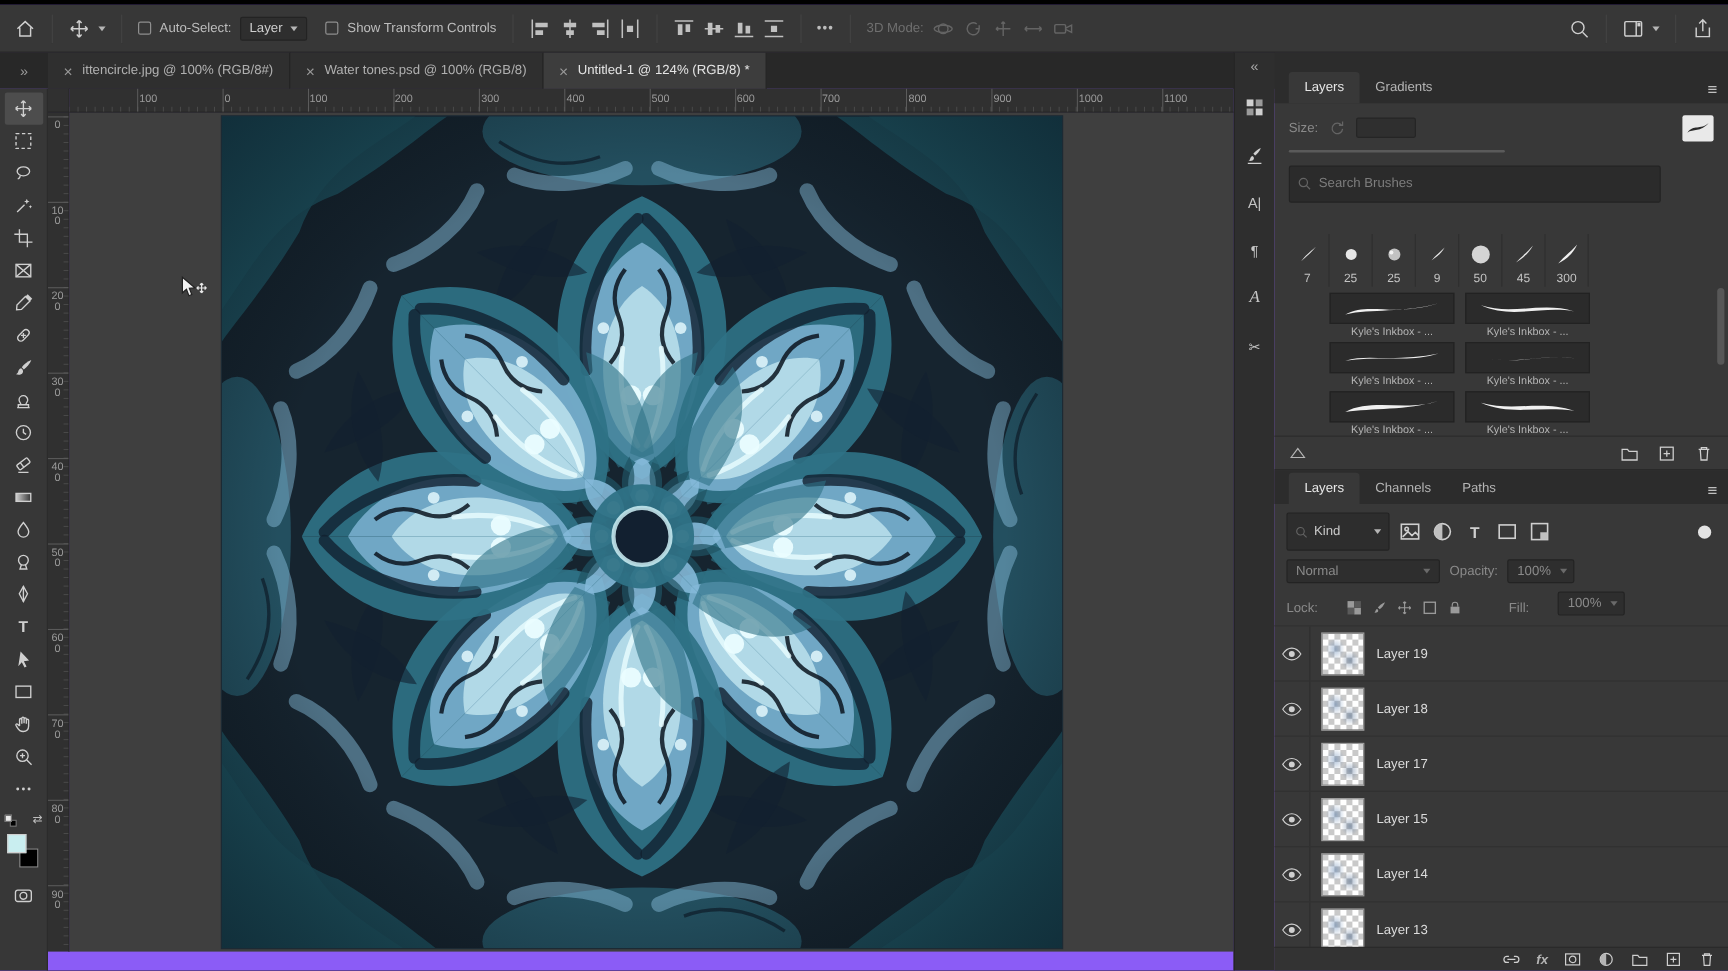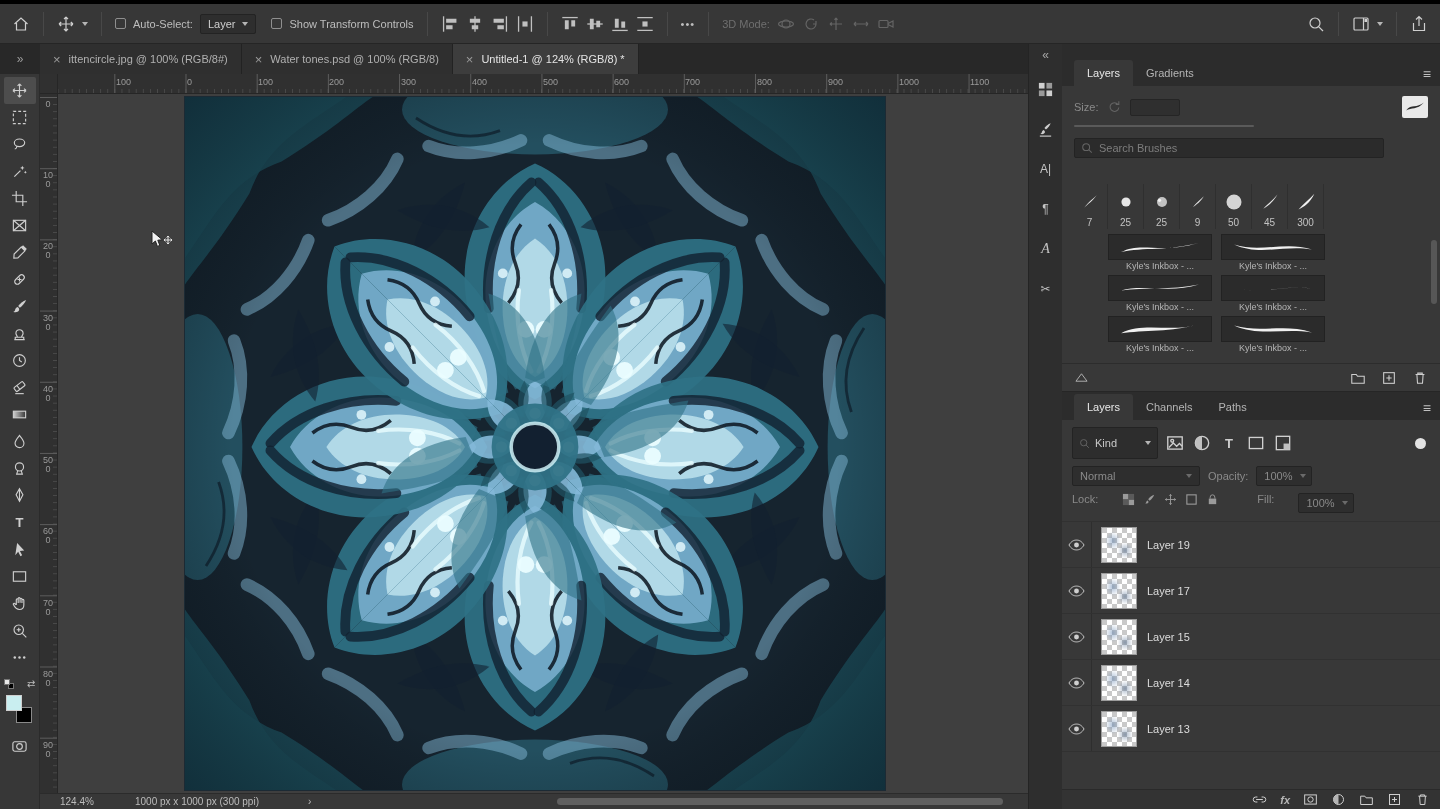--- a/index.html
+++ b/index.html
@@ -71,21 +71,21 @@
 .ptab{height:26px;display:flex;align-items:center;padding:0 13px;color:#b5b5b5}
 .ptab.active{background:#383838;color:#e8e8e8;border-radius:3px 3px 0 0}
 .pmenu{position:absolute;right:9px;bottom:5px;color:#c0c0c0;font-size:14px;line-height:1}
 .brushes{height:348px;display:flex;flex-direction:column;border-bottom:1px solid #262626;position:relative}
 .brushes .ptabs{height:42px;padding-top:14px}
 .size-row{margin:10px 12px 0;display:flex;align-items:center;gap:9px}
 .dislbl{color:#8a8a8a}
 .numbox{width:50px;height:17px;background:#2f2f2f;border:1px solid #252525;border-radius:2px}
 .previewbtn{width:26px;height:22px;background:#e9e9e9;border-radius:2px;margin-left:auto;display:flex;align-items:center;justify-content:center}
 .slider-row{margin:7px 12px 0;width:180px;height:2px;background:#5a5a5a;border-radius:1px}
-.search-row{margin:11px 56px 18px 12px;height:20px;background:#2b2b2b;border:1px solid #232323;border-radius:2px;display:flex;align-items:center;gap:6px;padding:0 6px}
+.search-row{margin:11px 56px 18px 12px;height:32px;background:#2b2b2b;border:1px solid #232323;border-radius:2px;display:flex;align-items:center;gap:6px;padding:0 6px}
 .search-row input{flex:1;background:transparent;border:none;outline:none;color:#9a9a9a;font-size:11px;font-family:"Liberation Sans",sans-serif}
 .search-row input::placeholder{color:#7d7d7d}
 .presets-row{margin:8px 0 0 10px;display:flex;height:45px}
 .pcell{width:36px;display:flex;flex-direction:column;align-items:center;justify-content:flex-end;border-right:1px solid #2f2f2f;padding-bottom:1px}
 .pcell .glyph{height:26px;display:flex;align-items:center;justify-content:center}
 .pcell .num{font-size:10px;color:#c3c3c3;margin-top:2px}
 .group-row{margin:7px 0 0 36px;height:18px;background:#333;border:1px solid #2a2a2a;display:flex;align-items:center;gap:6px;padding:0 6px;color:#cfcfcf}
 .chev-open{width:0;height:0;border-left:4px solid transparent;border-right:4px solid transparent;border-top:5px solid #b5b5b5}
 .folderglyph svg{width:13px;height:11px}
 .bgrid{margin:5px 0 0 46px;display:grid;grid-template-columns:104px 104px;gap:4px 9px}
@@ -100,21 +100,21 @@
 .layers{height:417px;display:flex;flex-direction:column;position:relative}
 .layers .ptabs{height:28px}
 .filter-row{margin:7px 10px 0;display:flex;align-items:center;gap:7px}
 .kindpill{height:32px;background:#2d2d2d;border:1px solid #232323;border-radius:2px;display:flex;align-items:center;gap:5px;padding:0 6px;width:86px}
 .fbtn{width:20px;height:20px;display:flex;align-items:center;justify-content:center}
 .toggle-dot{width:11px;height:11px;border-radius:50%;background:#e3e3e3;margin-left:auto;margin-right:4px}
 .blend-row{margin:7px 10px 0;display:flex;align-items:center;gap:8px}
 .dd.dis{color:#8a8a8a}
 .blendbox{width:128px;justify-content:space-between}
 .opbox{width:56px;justify-content:space-between}
-.lock-row{margin:7px 10px 0;display:flex;align-items:flex-start;gap:24px}
+.lock-row{margin:7px 10px 0;display:flex;align-items:flex-end;gap:24px}
 .lockicons{display:flex;gap:8px;align-items:center}
 .lockicons svg{width:13px;height:13px}
 .llist{flex:1;margin-top:8px;overflow:hidden;border-top:1px solid #313131}
 .lrow{height:46px;display:flex;align-items:center;border-bottom:1px solid #313131}
 .eyecell{width:30px;height:100%;display:flex;align-items:center;justify-content:center;border-right:1px solid #2e2e2e}
 .eyecell svg{width:17px;height:12px}
 .thumb{position:relative;width:36px;height:36px;margin-left:9px;border:1px solid #9c9c9c;background:repeating-conic-gradient(#ffffff 0 25%,#c9c9c9 0 50%);background-size:10px 10px;flex:none}
 .thumb .scrib{position:absolute;inset:0;background:radial-gradient(closest-side at 32% 38%,rgba(80,120,170,.45),transparent 72%),radial-gradient(closest-side at 68% 66%,rgba(45,80,125,.4),transparent 70%)}
 .lname{margin-left:10px;color:#dcdcdc}
 .lbar{height:20px;border-top:1px solid #2a2a2a;background:#333;display:flex;align-items:center;justify-content:flex-end;gap:13px;padding:0 10px}
@@ -808,56 +808,68 @@
         <div class="lrow">
           <div class="eyecell">
               <svg viewBox="0 0 18 12">
                 <path d="M1 6C3.5 2 6 .8 9 .8S14.5 2 17 6c-2.5 4-5 5.2-8 5.2S3.5 10 1 6z" fill="none" stroke="#cfcfcf"></path>
                 <circle cx="9" cy="6" r="2.6" fill="#cfcfcf"></circle>
               </svg>
             </div>
           <div class="thumb">
               <div class="scrib"></div>
             </div>
-          <span class="lname">Layer 17</span>
+          <span class="lname">Layer 18</span>
         </div>
         <div class="lrow">
           <div class="eyecell">
               <svg viewBox="0 0 18 12">
                 <path d="M1 6C3.5 2 6 .8 9 .8S14.5 2 17 6c-2.5 4-5 5.2-8 5.2S3.5 10 1 6z" fill="none" stroke="#cfcfcf"></path>
                 <circle cx="9" cy="6" r="2.6" fill="#cfcfcf"></circle>
               </svg>
             </div>
           <div class="thumb">
               <div class="scrib"></div>
             </div>
-          <span class="lname">Layer 15</span>
+          <span class="lname">Layer 17</span>
         </div>
         <div class="lrow">
           <div class="eyecell">
               <svg viewBox="0 0 18 12">
                 <path d="M1 6C3.5 2 6 .8 9 .8S14.5 2 17 6c-2.5 4-5 5.2-8 5.2S3.5 10 1 6z" fill="none" stroke="#cfcfcf"></path>
                 <circle cx="9" cy="6" r="2.6" fill="#cfcfcf"></circle>
               </svg>
             </div>
           <div class="thumb">
               <div class="scrib"></div>
             </div>
-          <span class="lname">Layer 14</span>
+          <span class="lname">Layer 15</span>
         </div>
         <div class="lrow">
           <div class="eyecell">
               <svg viewBox="0 0 18 12">
                 <path d="M1 6C3.5 2 6 .8 9 .8S14.5 2 17 6c-2.5 4-5 5.2-8 5.2S3.5 10 1 6z" fill="none" stroke="#cfcfcf"></path>
                 <circle cx="9" cy="6" r="2.6" fill="#cfcfcf"></circle>
               </svg>
             </div>
           <div class="thumb">
               <div class="scrib"></div>
             </div>
+          <span class="lname">Layer 14</span>
+        </div>
+        <div class="lrow">
+          <div class="eyecell">
+              <svg viewBox="0 0 18 12">
+                <path d="M1 6C3.5 2 6 .8 9 .8S14.5 2 17 6c-2.5 4-5 5.2-8 5.2S3.5 10 1 6z" fill="none" stroke="#cfcfcf"></path>
+                <circle cx="9" cy="6" r="2.6" fill="#cfcfcf"></circle>
+              </svg>
+            </div>
+          <div class="thumb">
+              <div class="scrib"></div>
+            </div>
           <span class="lname">Layer 13</span>
         </div>
       </div>
       <div class="lbar">
         <svg class="ic" viewBox="0 0 18 18">
             <path d="M5 9h8M6.5 6h-2a3 3 0 000 6h2M11.5 6h2a3 3 0 010 6h-2"></path>
           </svg>
         <span class="fx">fx</span>
         <svg class="ic" viewBox="0 0 18 18">
             <rect x="2" y="3.5" width="14" height="11"></rect>
@@ -874,19 +886,13 @@
             <rect x="3" y="3" width="12" height="12"></rect>
             <path d="M9 6v6M6 9h6"></path>
           </svg>
         <svg class="ic" viewBox="0 0 18 18">
             <path d="M4 5h10M6.5 5V3.5h5V5M5.5 5l.7 10h5.6l.7-10"></path>
           </svg>
       </div>
     </div>
   </div>
 
-  <div class="abs statusbar">
-    <span class="txt" style="left:20px">124.4%</span>
-    <span class="txt" style="left:95px">1000 px x 1000 px (300 ppi)</span>
-    <span class="txt" style="left:268px">›</span>
-    <div class="hthumb"></div>
-  </div>
 </div>
 
 </body></html>

